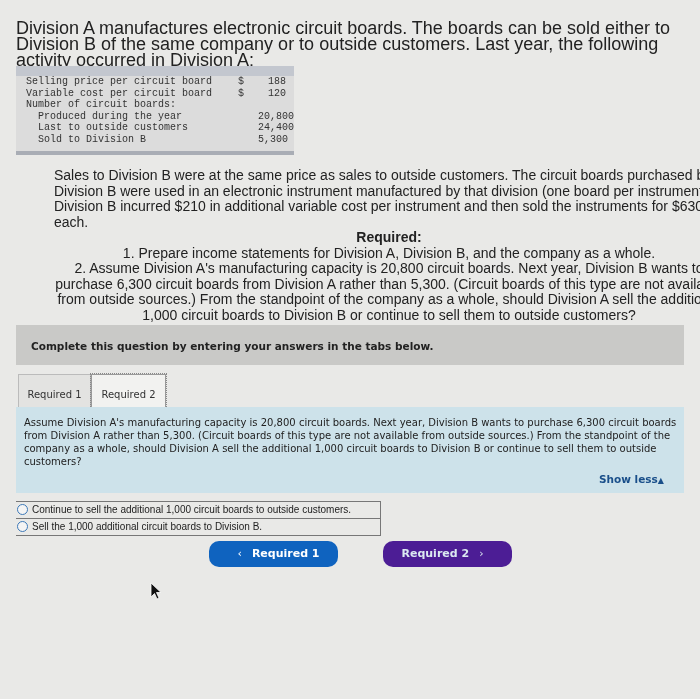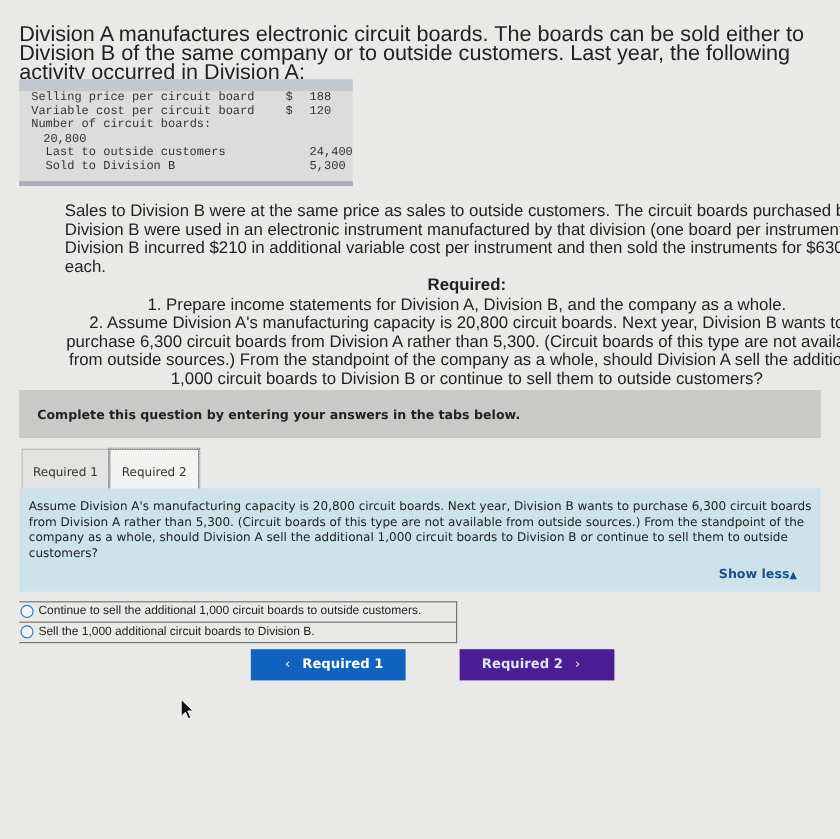--- a/index.html
+++ b/index.html
@@ -11,35 +11,35 @@
     position:relative;
   }
   .intro { position:absolute; left:16px; top:20px; width:670px; font-size:18px; line-height:16px; }
   .data-table { position:absolute; left:16px; top:66px; width:278px; background:#dcdcdc; }
   .data-table .bar-top { height:10px; background:#c3c7cf; }
   .data-table .bar-bottom { height:4px; background:#a9adb5; margin-top:6px; }
   .row { display:flex; font-family:Liberation Mono, monospace; font-size:10px; line-height:11.5px; color:#333; }
   .row .lbl { width:212px; padding-left:10px; white-space:pre; }
   .row.indent .lbl { padding-left:22px; width:200px; }
   .row .cur { width:20px; }
-  .row .val { width:28px; }
+  .row .val { width:28px; text-align:right; }
   .para { position:absolute; left:30px; width:670px; font-size:14px; line-height:15.5px;margin-left:24px; }
   .banner { position:absolute; left:16px; top:325px; width:668px; height:40px; background:#c9c9c7; }
   .banner span { position:absolute; left:15px; top:15px; font-family:"DejaVu Sans", sans-serif; font-weight:bold; font-size:10.5px; color:#222; }
   .tab { position:absolute; top:374px; height:36px; font-family:"DejaVu Sans", sans-serif; font-size:10px; box-sizing:border-box; padding-top:14px; text-align:center; color:#333; }
   .tab1 { left:18px; width:73px; background:#e3e3e1; border:1px solid #bbb; border-bottom:none; }
   .tab2 { left:91px; width:75px; background:#f2f2f0; border:1px solid #999; border-bottom:none; outline:1px dotted #888; }
   .qbox { position:absolute; left:16px; top:407px; width:668px; height:86px; background:#cde2ea; }
   .qbox .qtext { position:absolute; left:8px; top:9px; width:655px; font-family:"DejaVu Sans", sans-serif; font-size:10px; line-height:13px; color:#222; }
   .qbox .showless { position:absolute; right:20px; top:66px; font-family:"DejaVu Sans", sans-serif; font-weight:bold; font-size:10.5px; color:#1a4f8a; }
   .options { position:absolute; left:16px; top:501px; width:364px; border:1px solid #777; border-left:none; }
   .opt { position:relative; height:16px; font-size:10px; line-height:16px; padding-left:16px; color:#222; }
   .opt + .opt { border-top:1px solid #777; }
   .radio { position:absolute; left:1px; top:2px; width:11px; height:11px; border:1.3px solid #3d79b8; border-radius:50%; background:#f4f4f4; box-sizing:border-box; }
-  .btn { position:absolute; top:541px; height:26px; font-family:"DejaVu Sans", sans-serif; font-weight:bold; font-size:11px; line-height:26px; text-align:center; box-sizing:border-box; }
+  .btn { position:absolute; top:541px; height:26px; font-family:"DejaVu Sans", sans-serif; font-weight:bold; font-size:11px; line-height:26px; text-align:center; box-sizing:border-box;border-radius:10px; }
   .btn-prev { left:209px; width:129px; background:#0f63bf; color:#fff; }
   .btn-next { left:353px; width:129px; background:#4c1d95; color:#dbe8f1;margin-left:30px; }
   .chev { display:inline-block; margin:0 10px; font-weight:normal; }
   .cursor { position:absolute; left:150px; top:582px; }
 </style>
 </head>
 <body>
 
 <div class="intro">Division A manufactures electronic circuit boards. The boards can be sold either to Division B of the same company or to outside customers. Last year, the following activity occurred in Division A:</div>
 
@@ -54,20 +54,21 @@
     <span class="lbl">Variable cost per circuit board</span>
     <span class="cur">$</span>
     <span class="val">120</span>
   </div>
   <div class="row">
     <span class="lbl">Number of circuit boards:</span>
     <span class="cur"></span>
     <span class="val"></span>
   </div>
   <div class="row indent">
+    <span class="lbl">Produced during the year</span>
     <span class="cur"></span>
     <span class="val">20,800</span>
   </div>
   <div class="row indent">
     <span class="lbl">Last to outside customers</span>
     <span class="cur"></span>
     <span class="val">24,400</span>
   </div>
   <div class="row indent">
     <span class="lbl">Sold to Division B</span>

